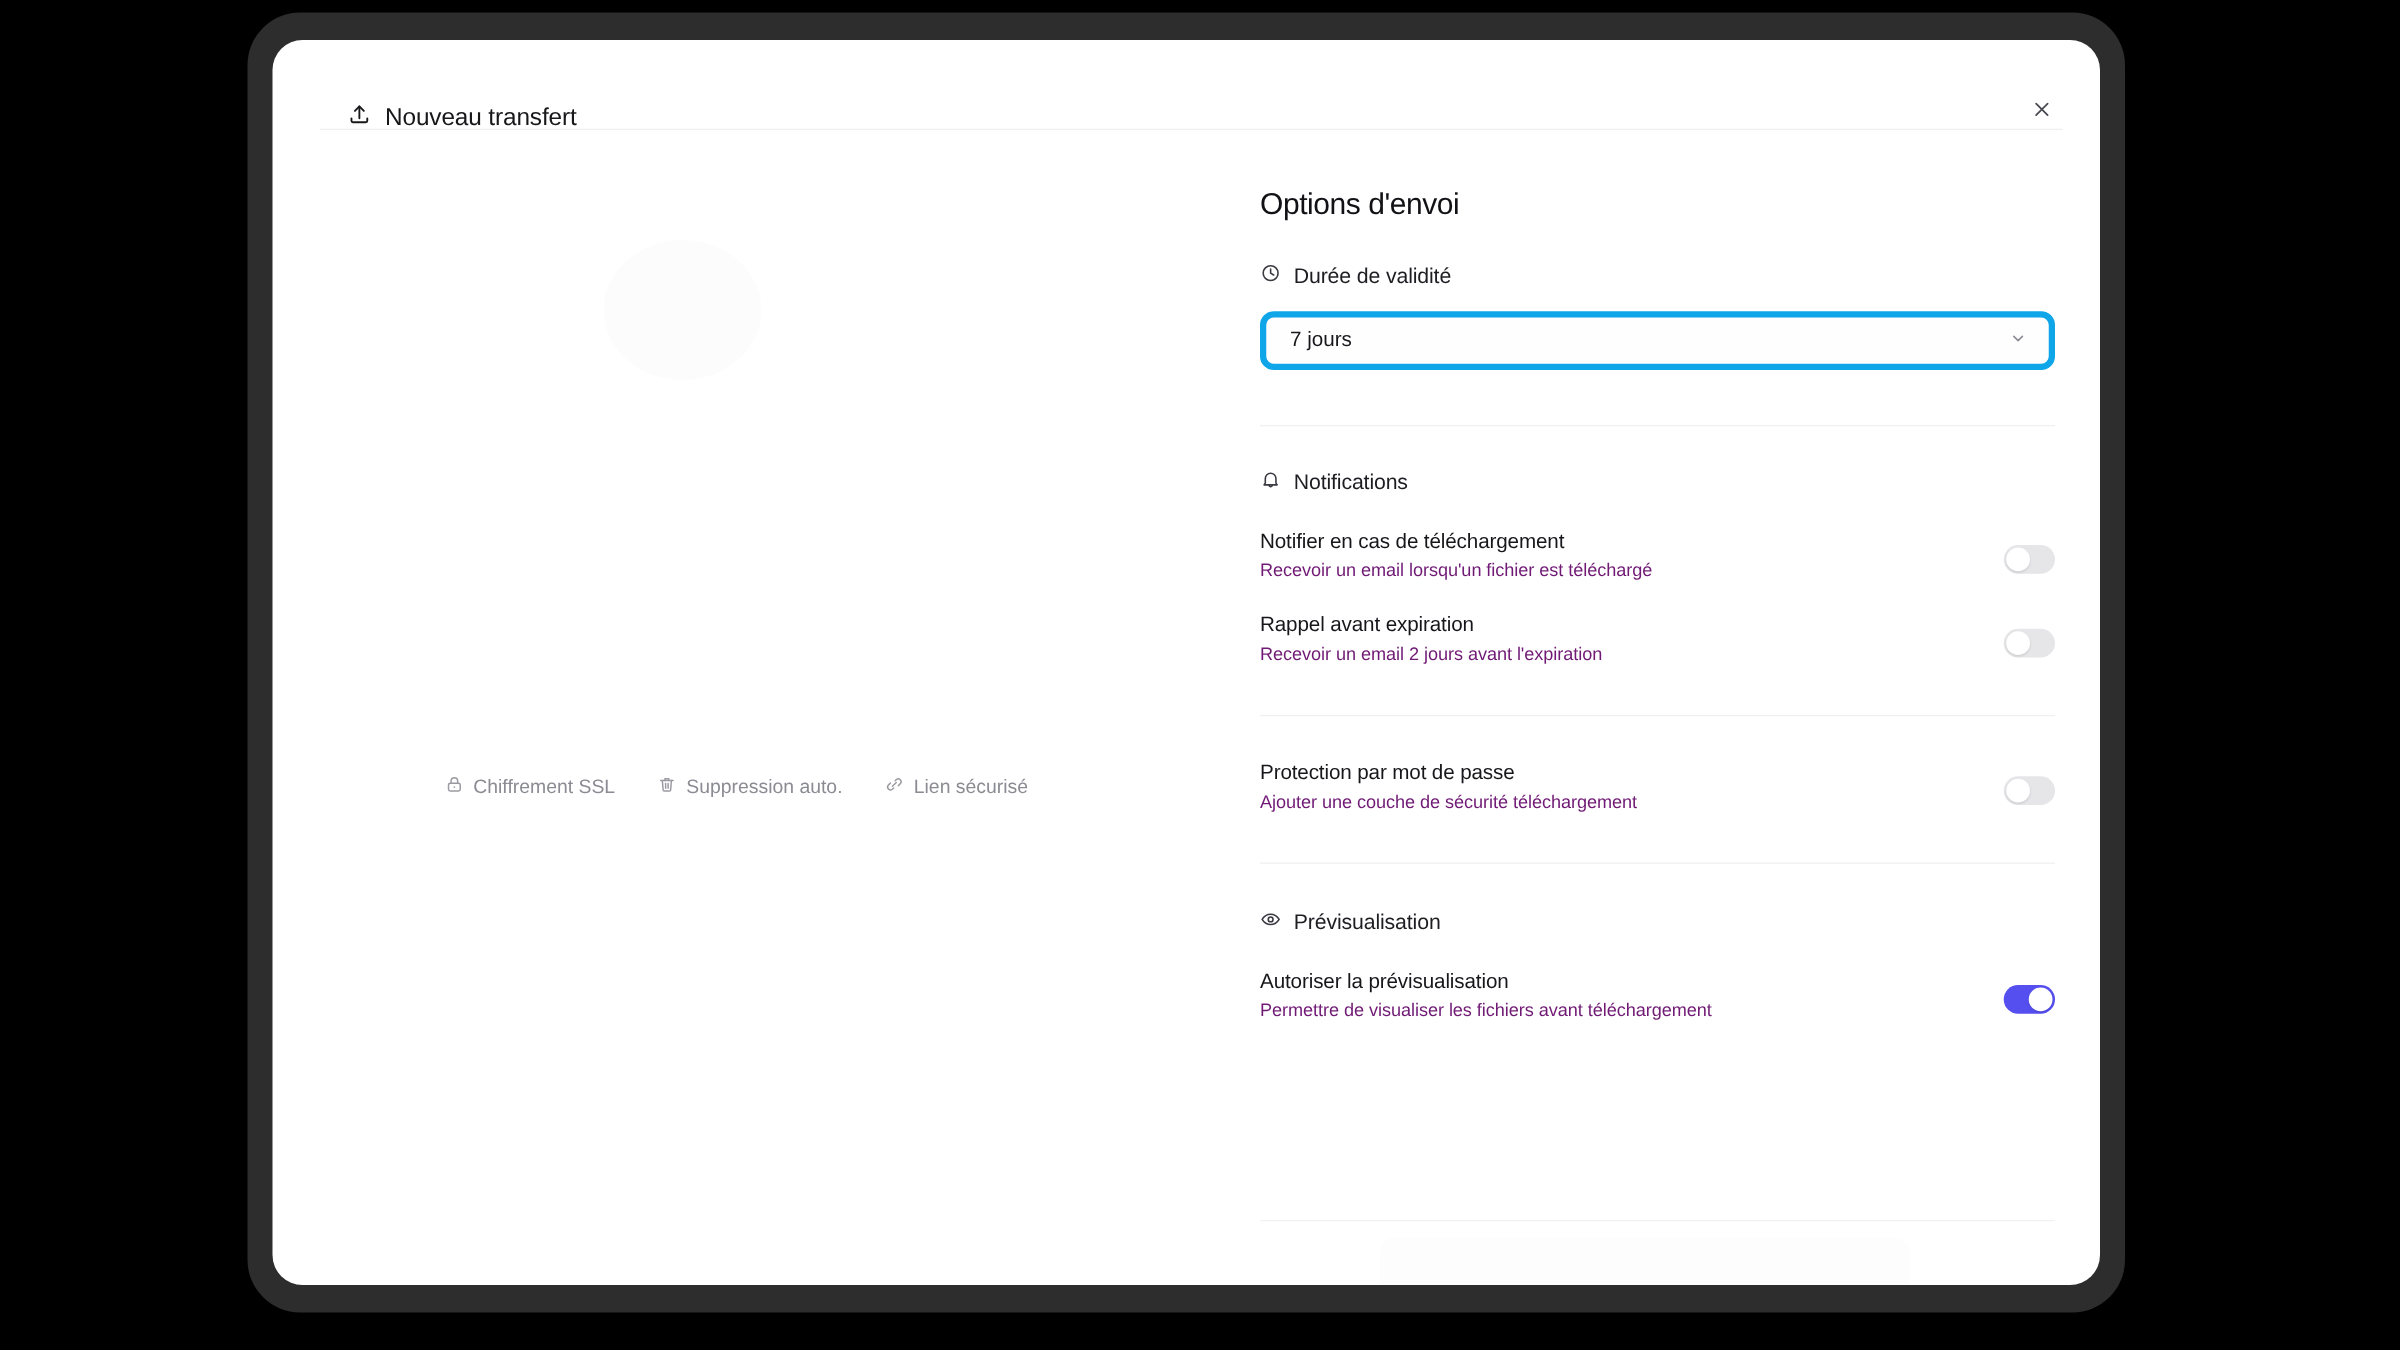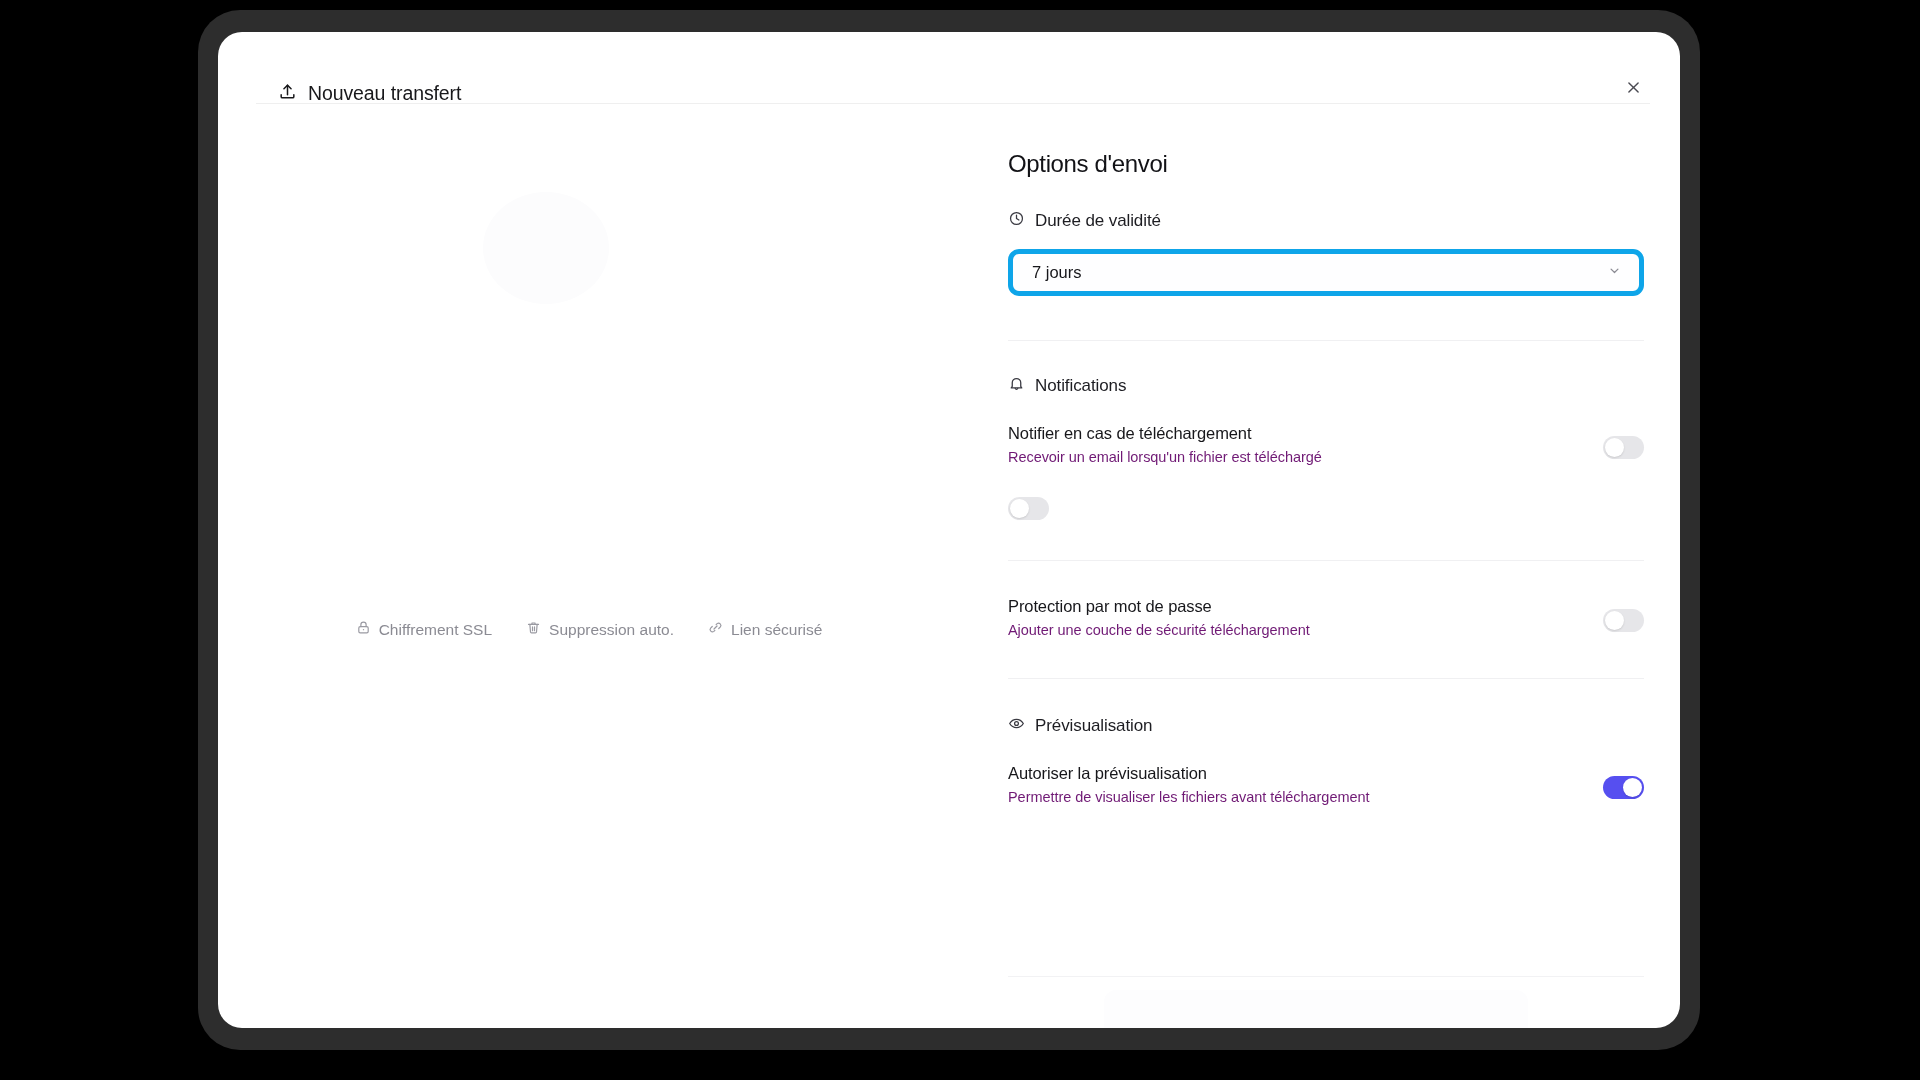--- a/index.html
+++ b/index.html
@@ -337,20 +337,24 @@
         <div class="tr-text">
           <div class="tr-title">Notifier en cas de téléchargement</div>
           <div class="tr-desc">Recevoir un email lorsqu'un fichier est téléchargé</div>
         </div>
         <button class="switch" style="background: rgb(230, 230, 233);">
           <span class="knob"></span>
         </button>
       </div>
 
       <div class="toggle-row" style="margin-top:26px;">
+        <div class="tr-text">
+          <div class="tr-title">Rappel avant expiration</div>
+          <div class="tr-desc">Recevoir un email 2 jours avant l'expiration</div>
+        </div>
         <button class="switch" style="background: rgb(230, 230, 233);">
           <span class="knob"></span>
         </button>
       </div>
     </div>
 
     <div class="divider" style="margin-top:40px;"></div>
 
     <div class="opt-section" style="margin-top:36px;">
 

